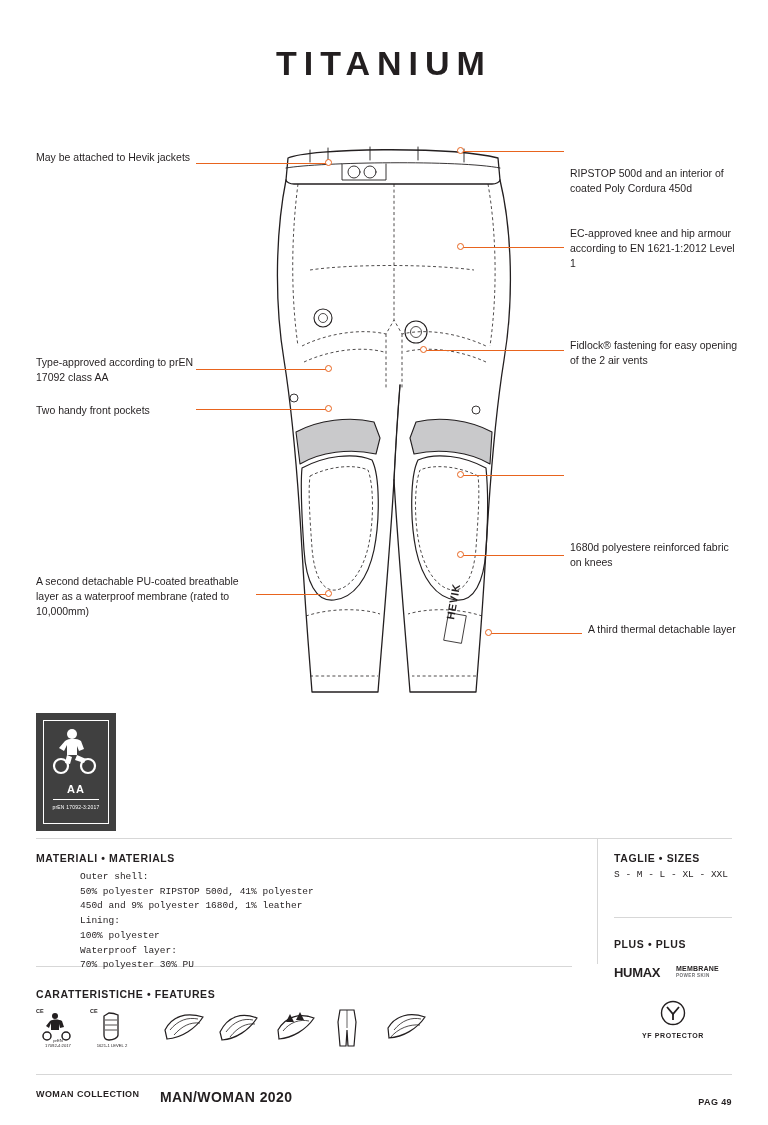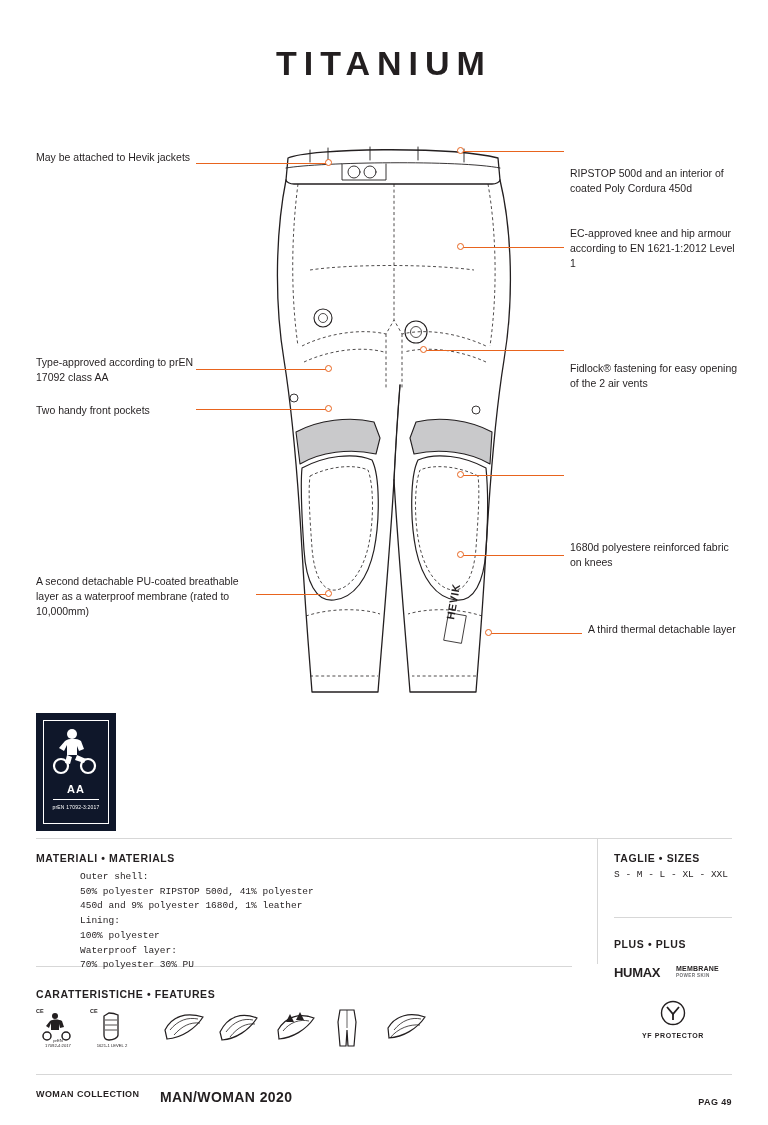--- a/index.html
+++ b/index.html
@@ -54,21 +54,21 @@
     left:250px; top:120px;
     width:290px; height:590px;
   }
   .illustration svg { display:block; }
 
   
   .aa-badge {
     position:absolute;
     left:36px; top:713px;
     width:80px; height:118px;
-    background:#0f172a;
+    background:#404040;
     padding:7px;
   }
   .aa-inner {
     width:100%; height:100%;
     border:1px solid #ffffff;
     position:relative;
   }
   .aa-rider { position:absolute; left:0; top:4px; width:100%; text-align:center; }
   .aa-label {
     position:absolute; left:0; top:62px; width:100%;
@@ -257,21 +257,21 @@
   <div class="callout left" style="left:36px; top:355px; width:160px;">Type-approved according to prEN 17092 class AA</div>
 
   <div class="callout left" style="left:36px; top:403px; width:170px;">Two handy front pockets</div>
 
   <div class="callout left" style="left:36px; top:574px; width:210px;">A second detachable PU-coated breathable layer as a waterproof membrane (rated to 10,000mm)</div>
 
   <div class="callout right" style="left:570px; top:130px; width:165px;margin-top:36px;">RIPSTOP 500d and an interior of coated Poly Cordura 450d</div>
 
   <div class="callout right" style="left:570px; top:226px; width:170px;">EC-approved knee and hip armour according to EN 1621-1:2012 Level 1</div>
 
-  <div class="callout right" style="left:570px; top:361px; width:170px;">Fidlock® fastening for easy opening of the 2 air vents</div>
+  <div class="callout right" style="left:570px; top:338px; width:170px;">Fidlock® fastening for easy opening of the 2 air vents</div>
 
 
   <div class="callout right" style="left:570px; top:540px; width:170px;">1680d polyestere reinforced fabric on knees</div>
 
   <div class="callout right" style="left:588px; top:622px; width:160px;">A third thermal detachable layer</div>
 
   <div class="aa-badge">
     <div class="aa-inner">
       <div class="aa-rider">
         <svg width="56" height="52" viewBox="0 0 56 52" xmlns="http://www.w3.org/2000/svg">

